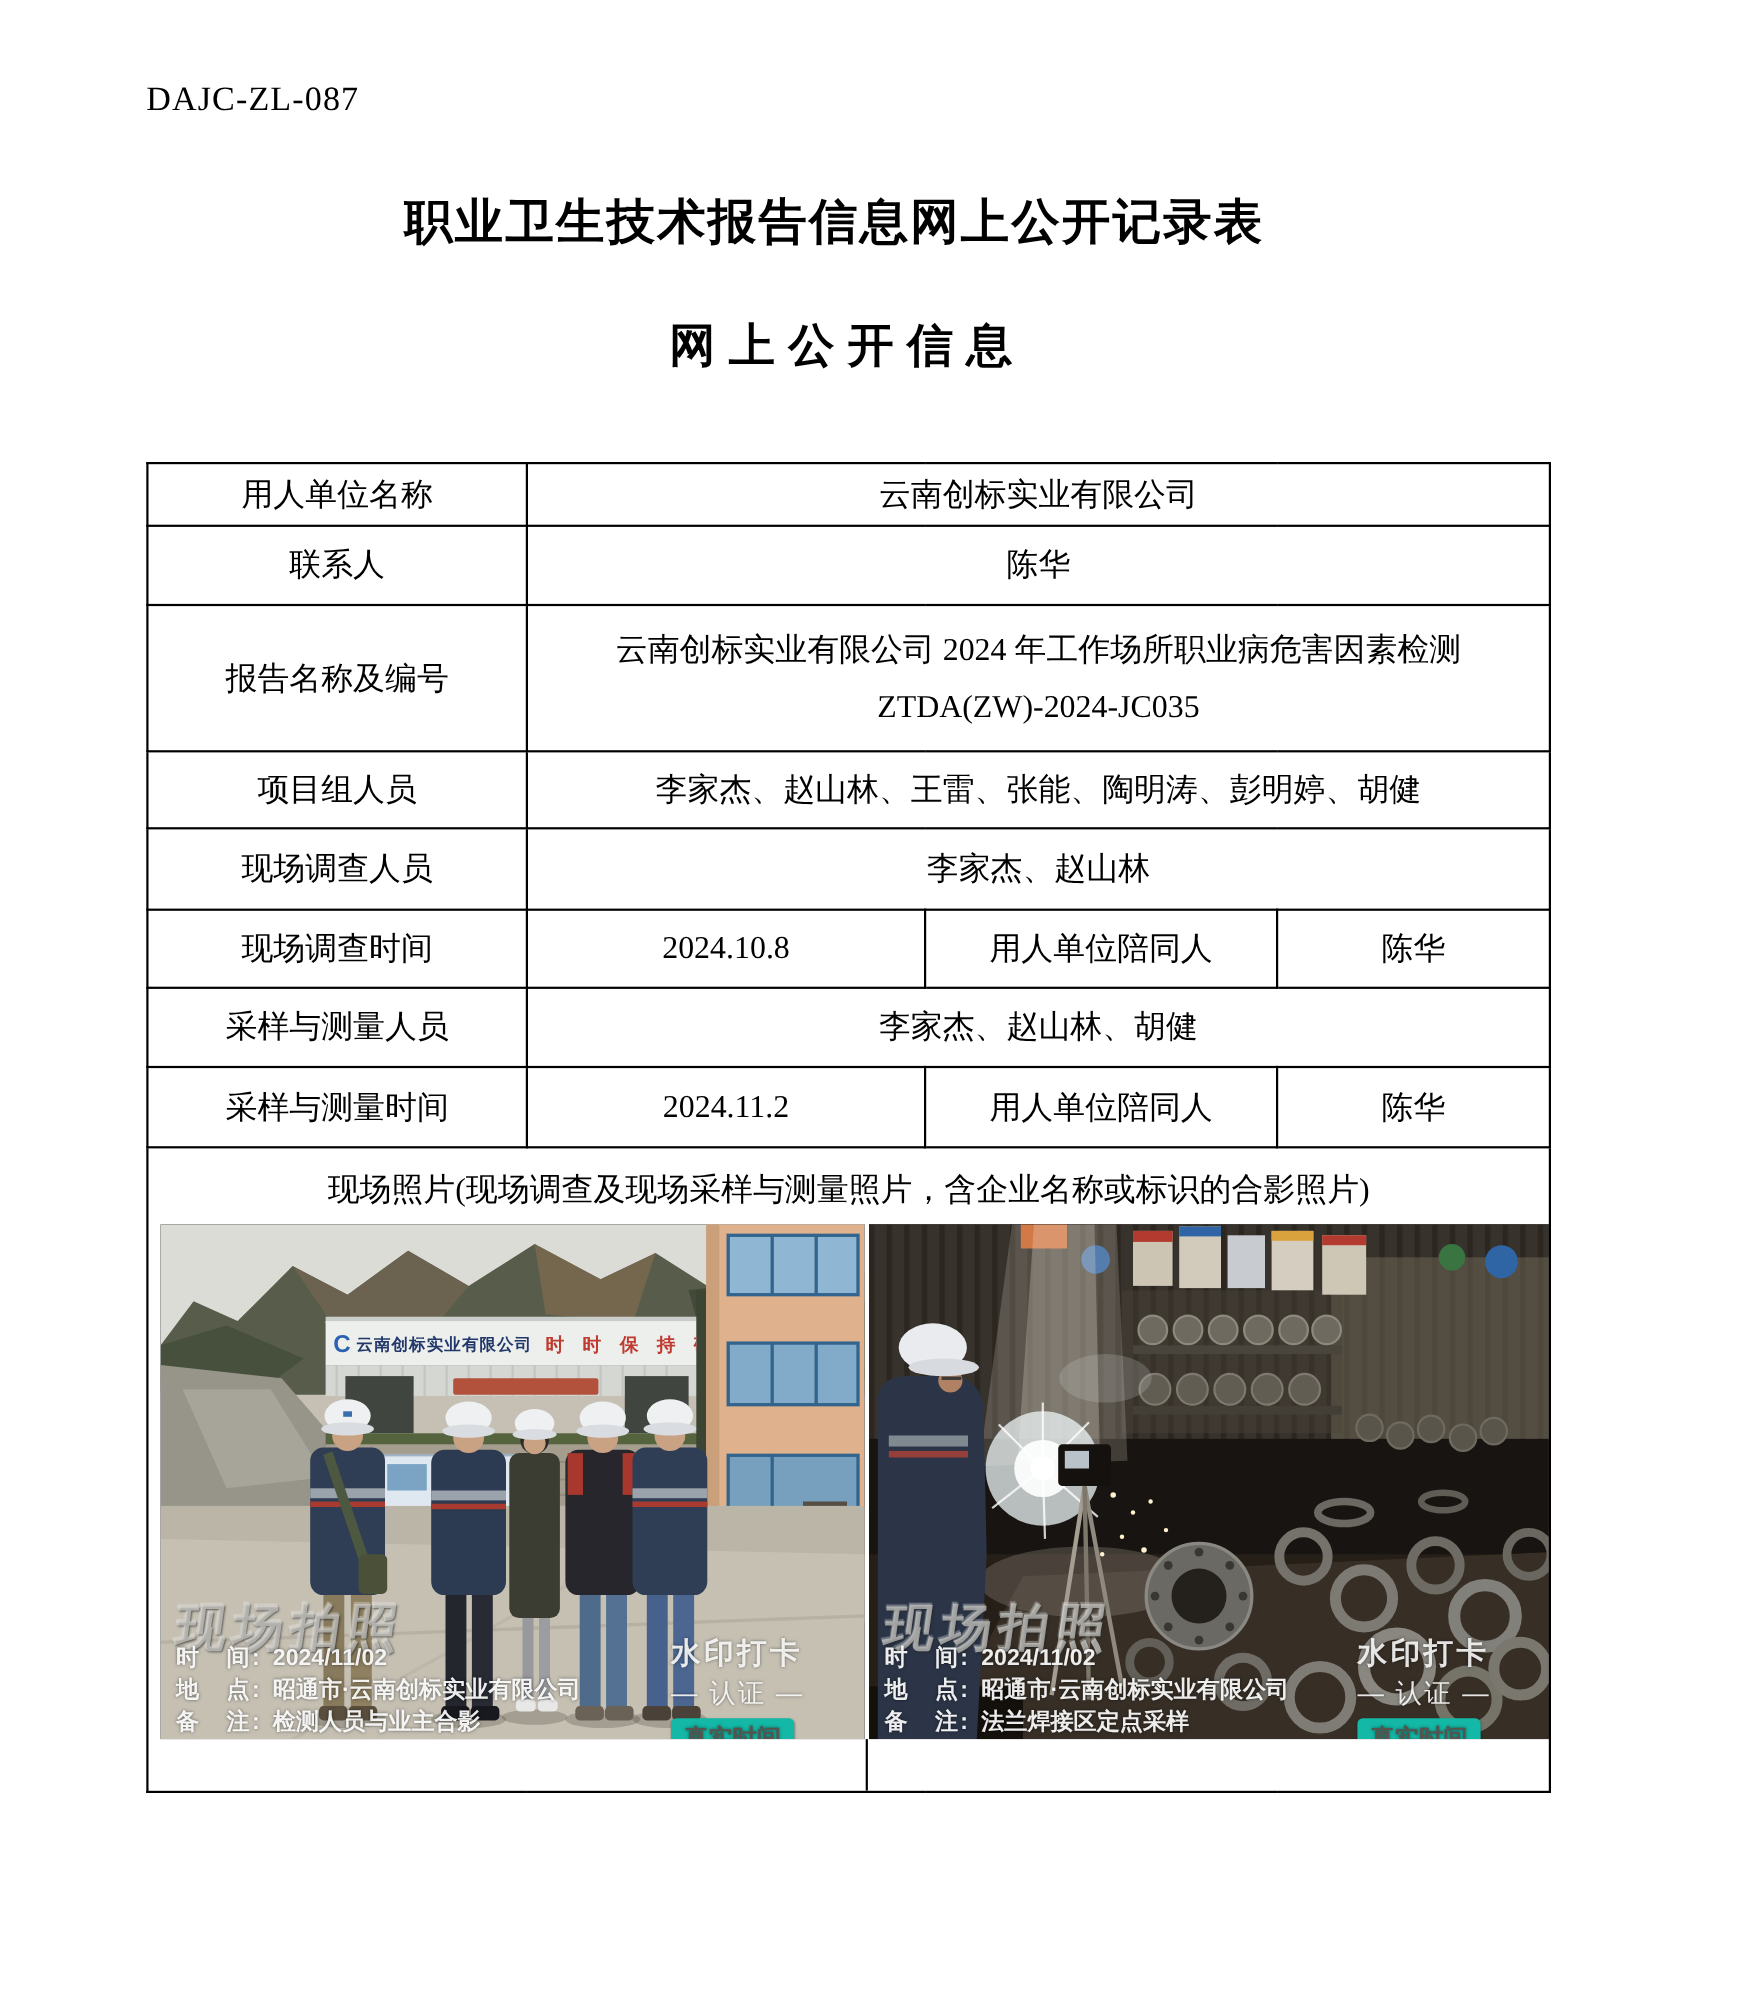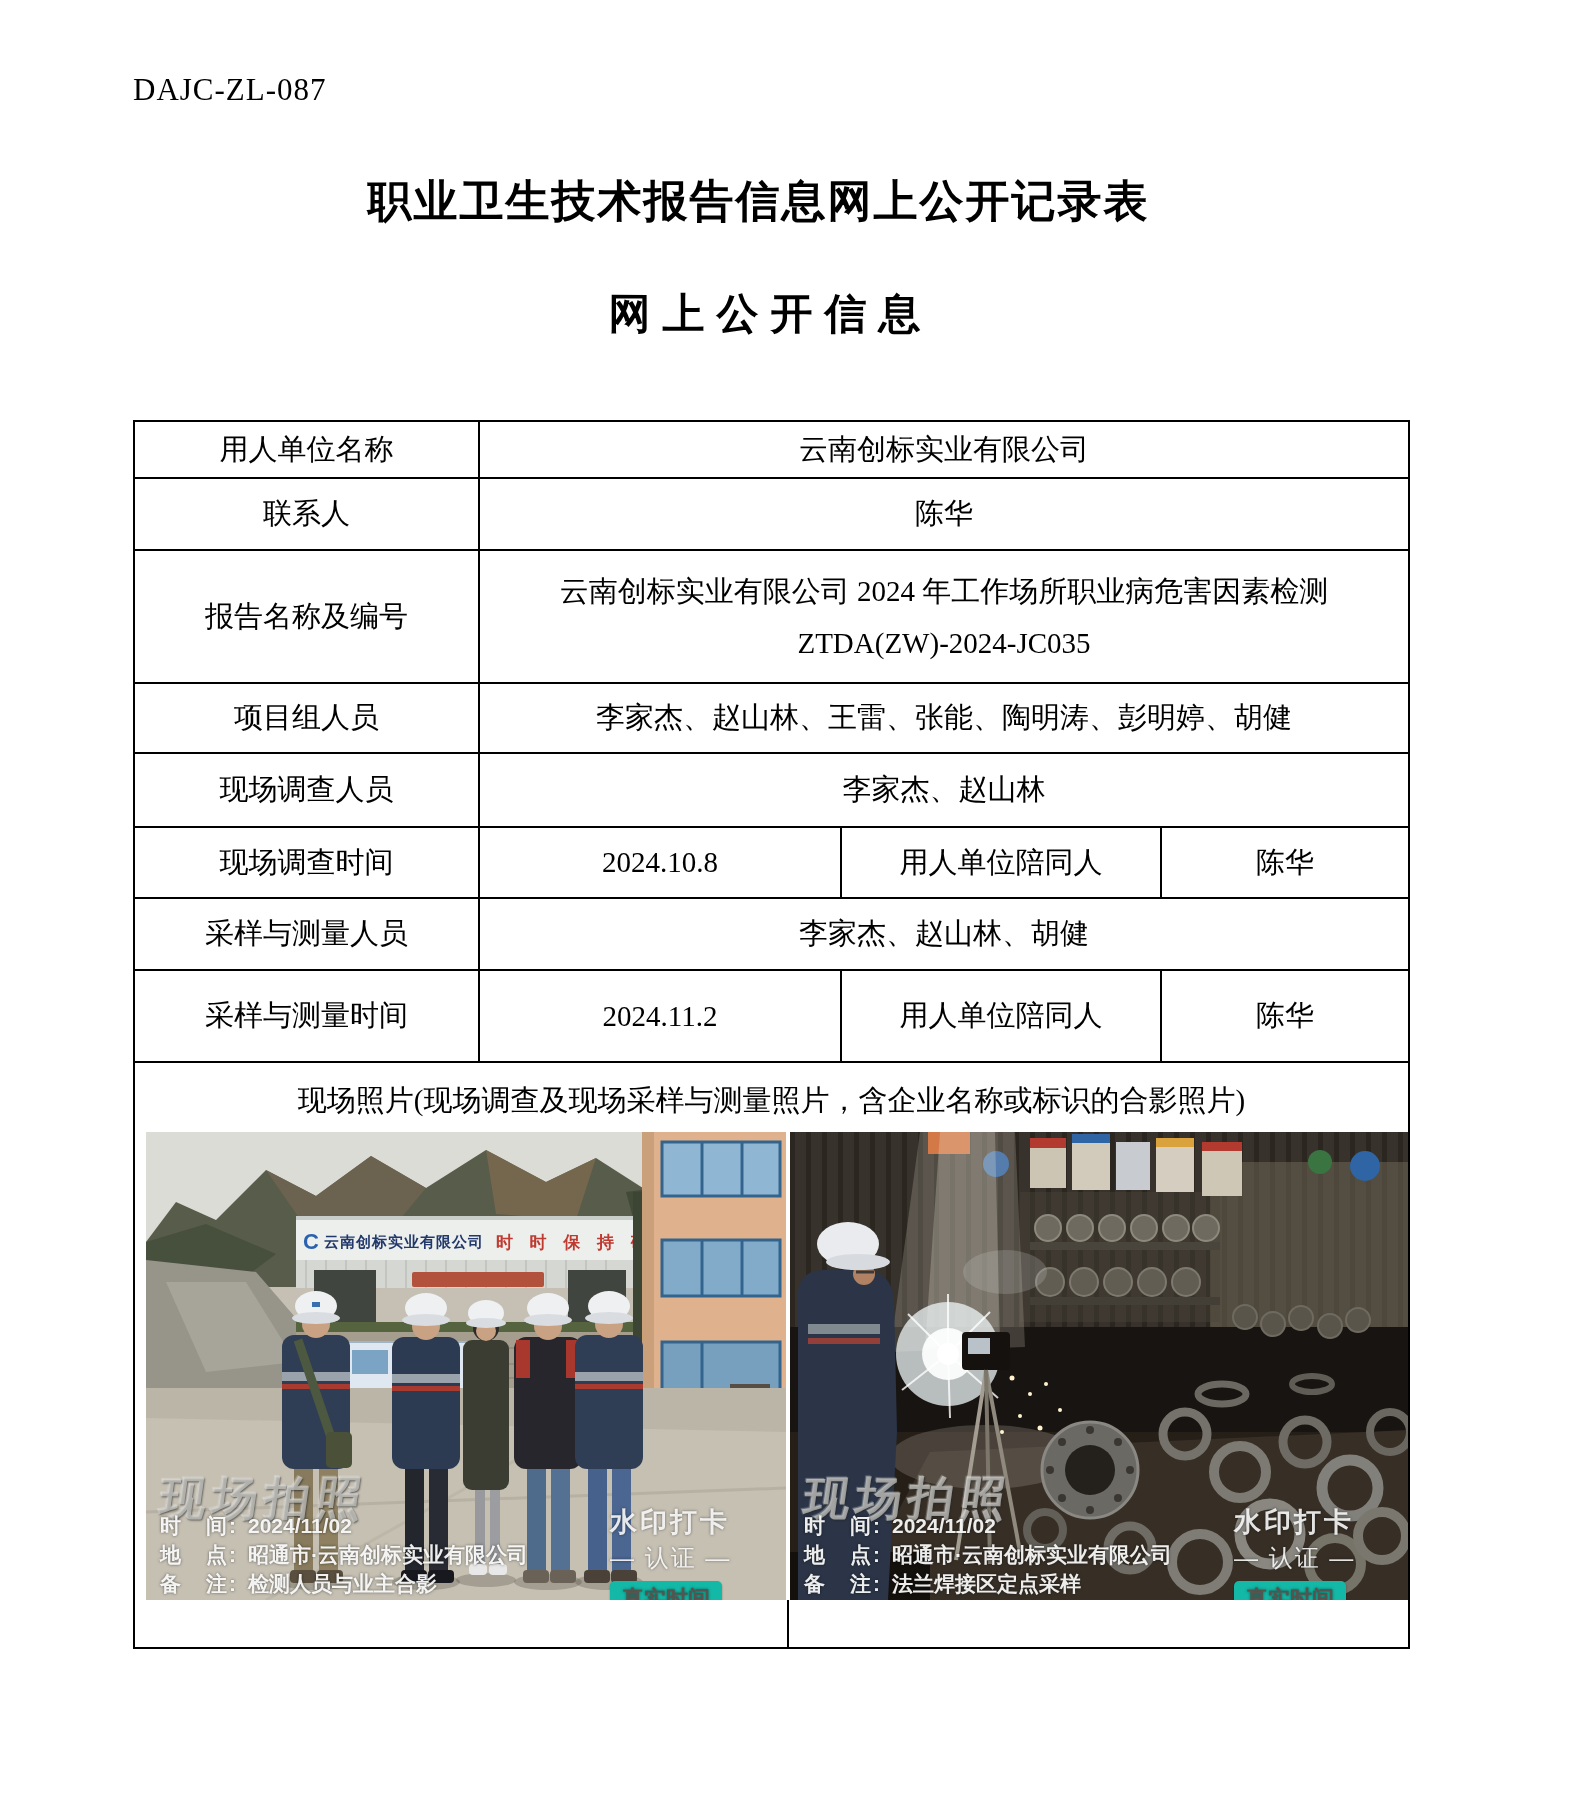--- a/index.html
+++ b/index.html
@@ -7,21 +7,21 @@
         font-family:"Liberation Serif","DejaVu Serif",serif;color:#000;}
   .doc-code{position:absolute;left:133px;top:72px;font-size:31px;letter-spacing:1px;}
   .page-title{position:absolute;left:121px;top:172px;width:1275px;text-align:center;
               font-size:44px;font-weight:bold;letter-spacing:2px;}
   .page-subtitle{position:absolute;left:133px;top:286px;width:1275px;text-align:center;
               font-size:42px;font-weight:bold;letter-spacing:12px;}
   table.info{position:absolute;left:133px;top:420px;width:1275px;border-collapse:collapse;table-layout:fixed;}
   table.info td{border:2px solid #000;font-size:29px;text-align:center;vertical-align:middle;
                 padding:0 8px;overflow:hidden;}
   tr.r-a{height:57px}tr.r-b{height:70px}tr.r-c{height:72px}tr.r-d{height:133px}
-  tr.r-e{height:70px}tr.r-f{height:74px}tr.r-g{height:71px}tr.r-h{height:72px}tr.r-i{height:92px}
+  tr.r-e{height:70px}tr.r-f{height:74px}tr.r-g{height:71px}tr.r-h{height:72px}tr.r-i{height:73px}
   .report-line{line-height:52px;}
   td.photos-cell{padding:0;vertical-align:top;text-align:left;height:584px;}
   .section{position:relative;width:100%;height:584px;}
   .caption{box-sizing:border-box;height:69px;padding:18px 6px 0 6px;font-size:29px;}
   .photo-row{display:flex;gap:4px;padding-left:3px;height:468px;}
   .photo{position:relative;height:468px;overflow:hidden;flex:0 0 auto;background:#222;}
   .photo.left{width:640px;}
   .photo.right{width:620px;}
   .photo svg{position:absolute;left:0;top:0;width:100%;height:100%;display:block;}
   .photo-divider{position:absolute;top:537px;left:644px;width:2px;height:47px;background:#000;}

